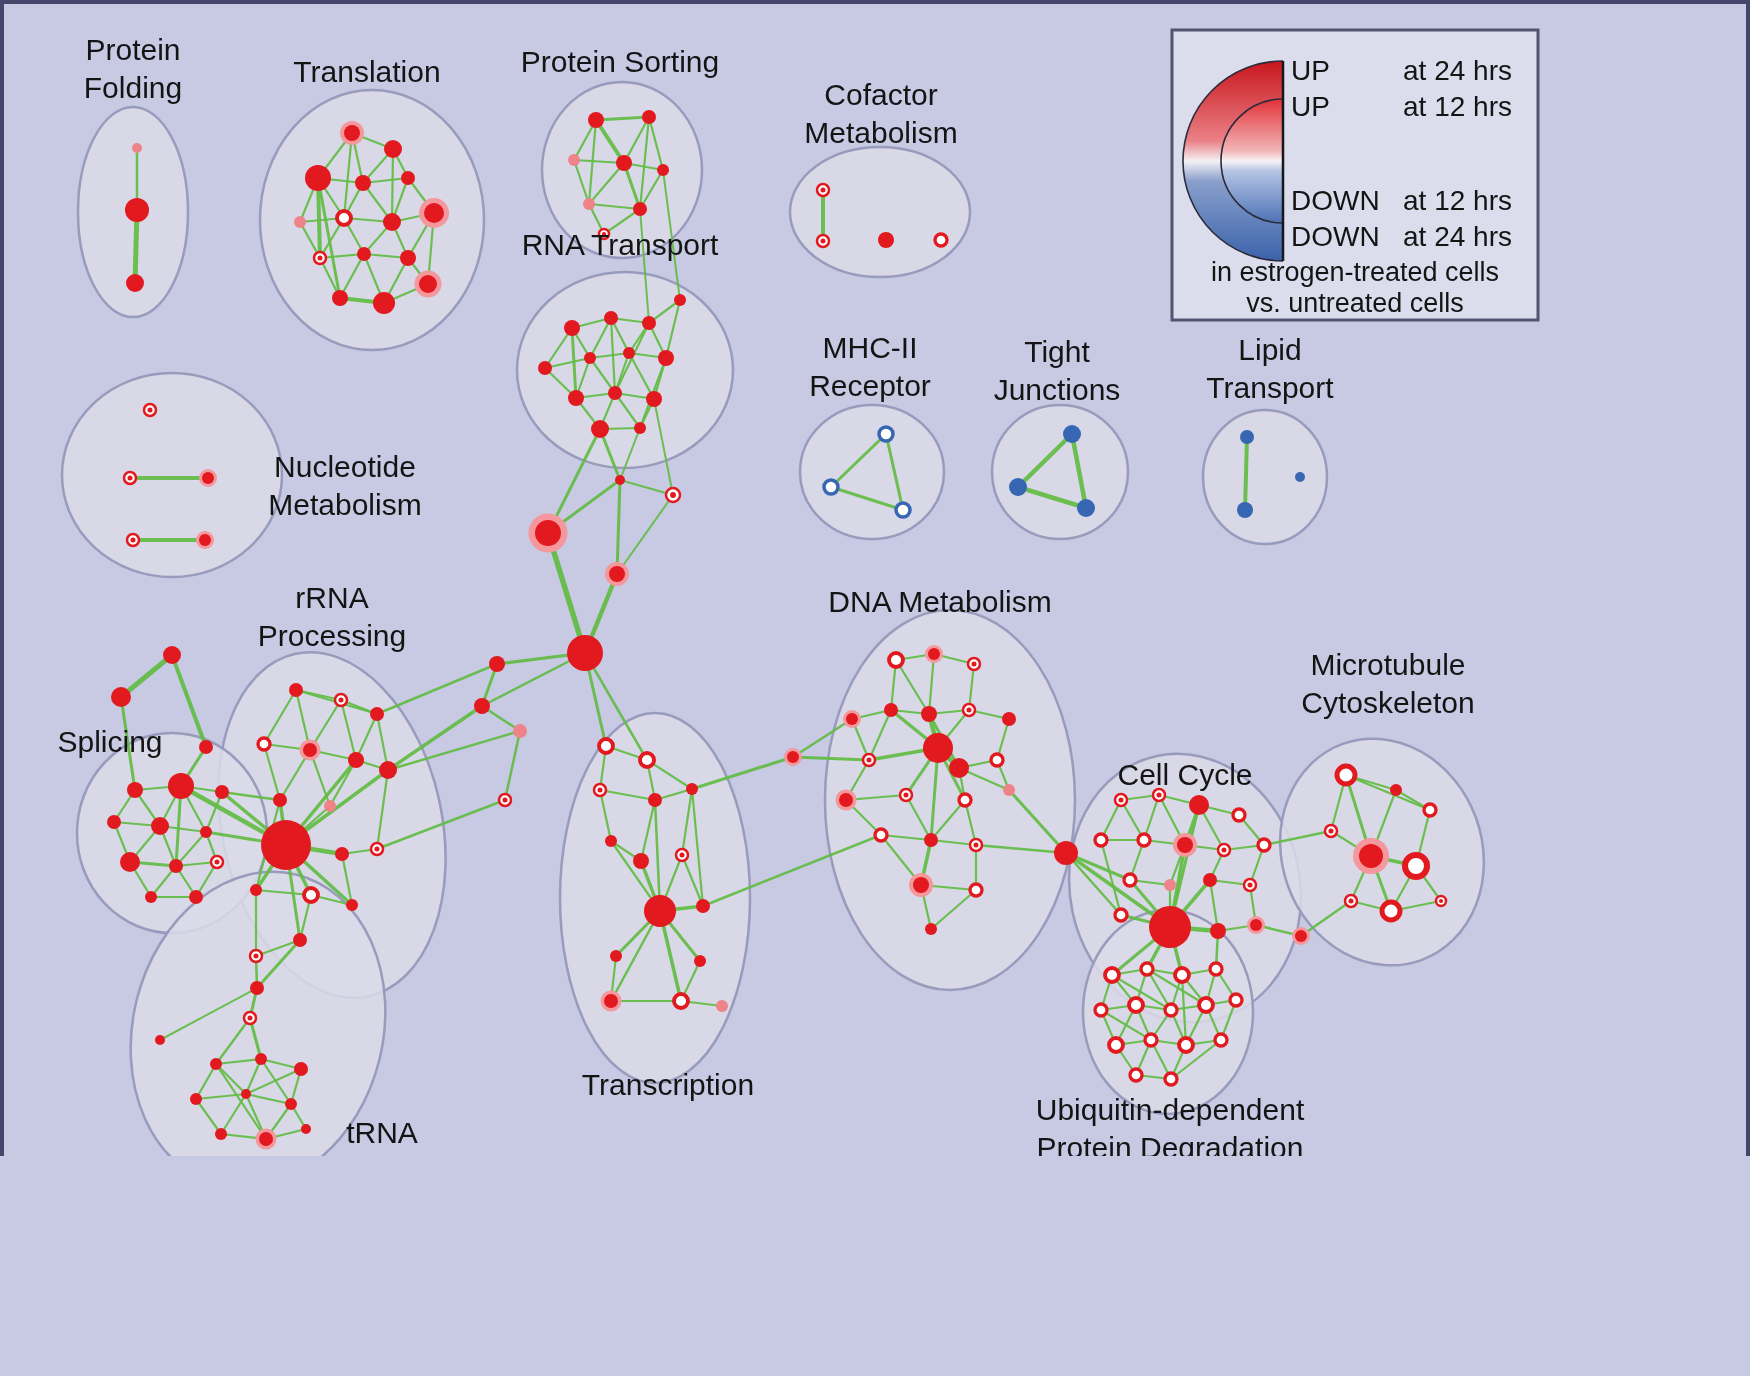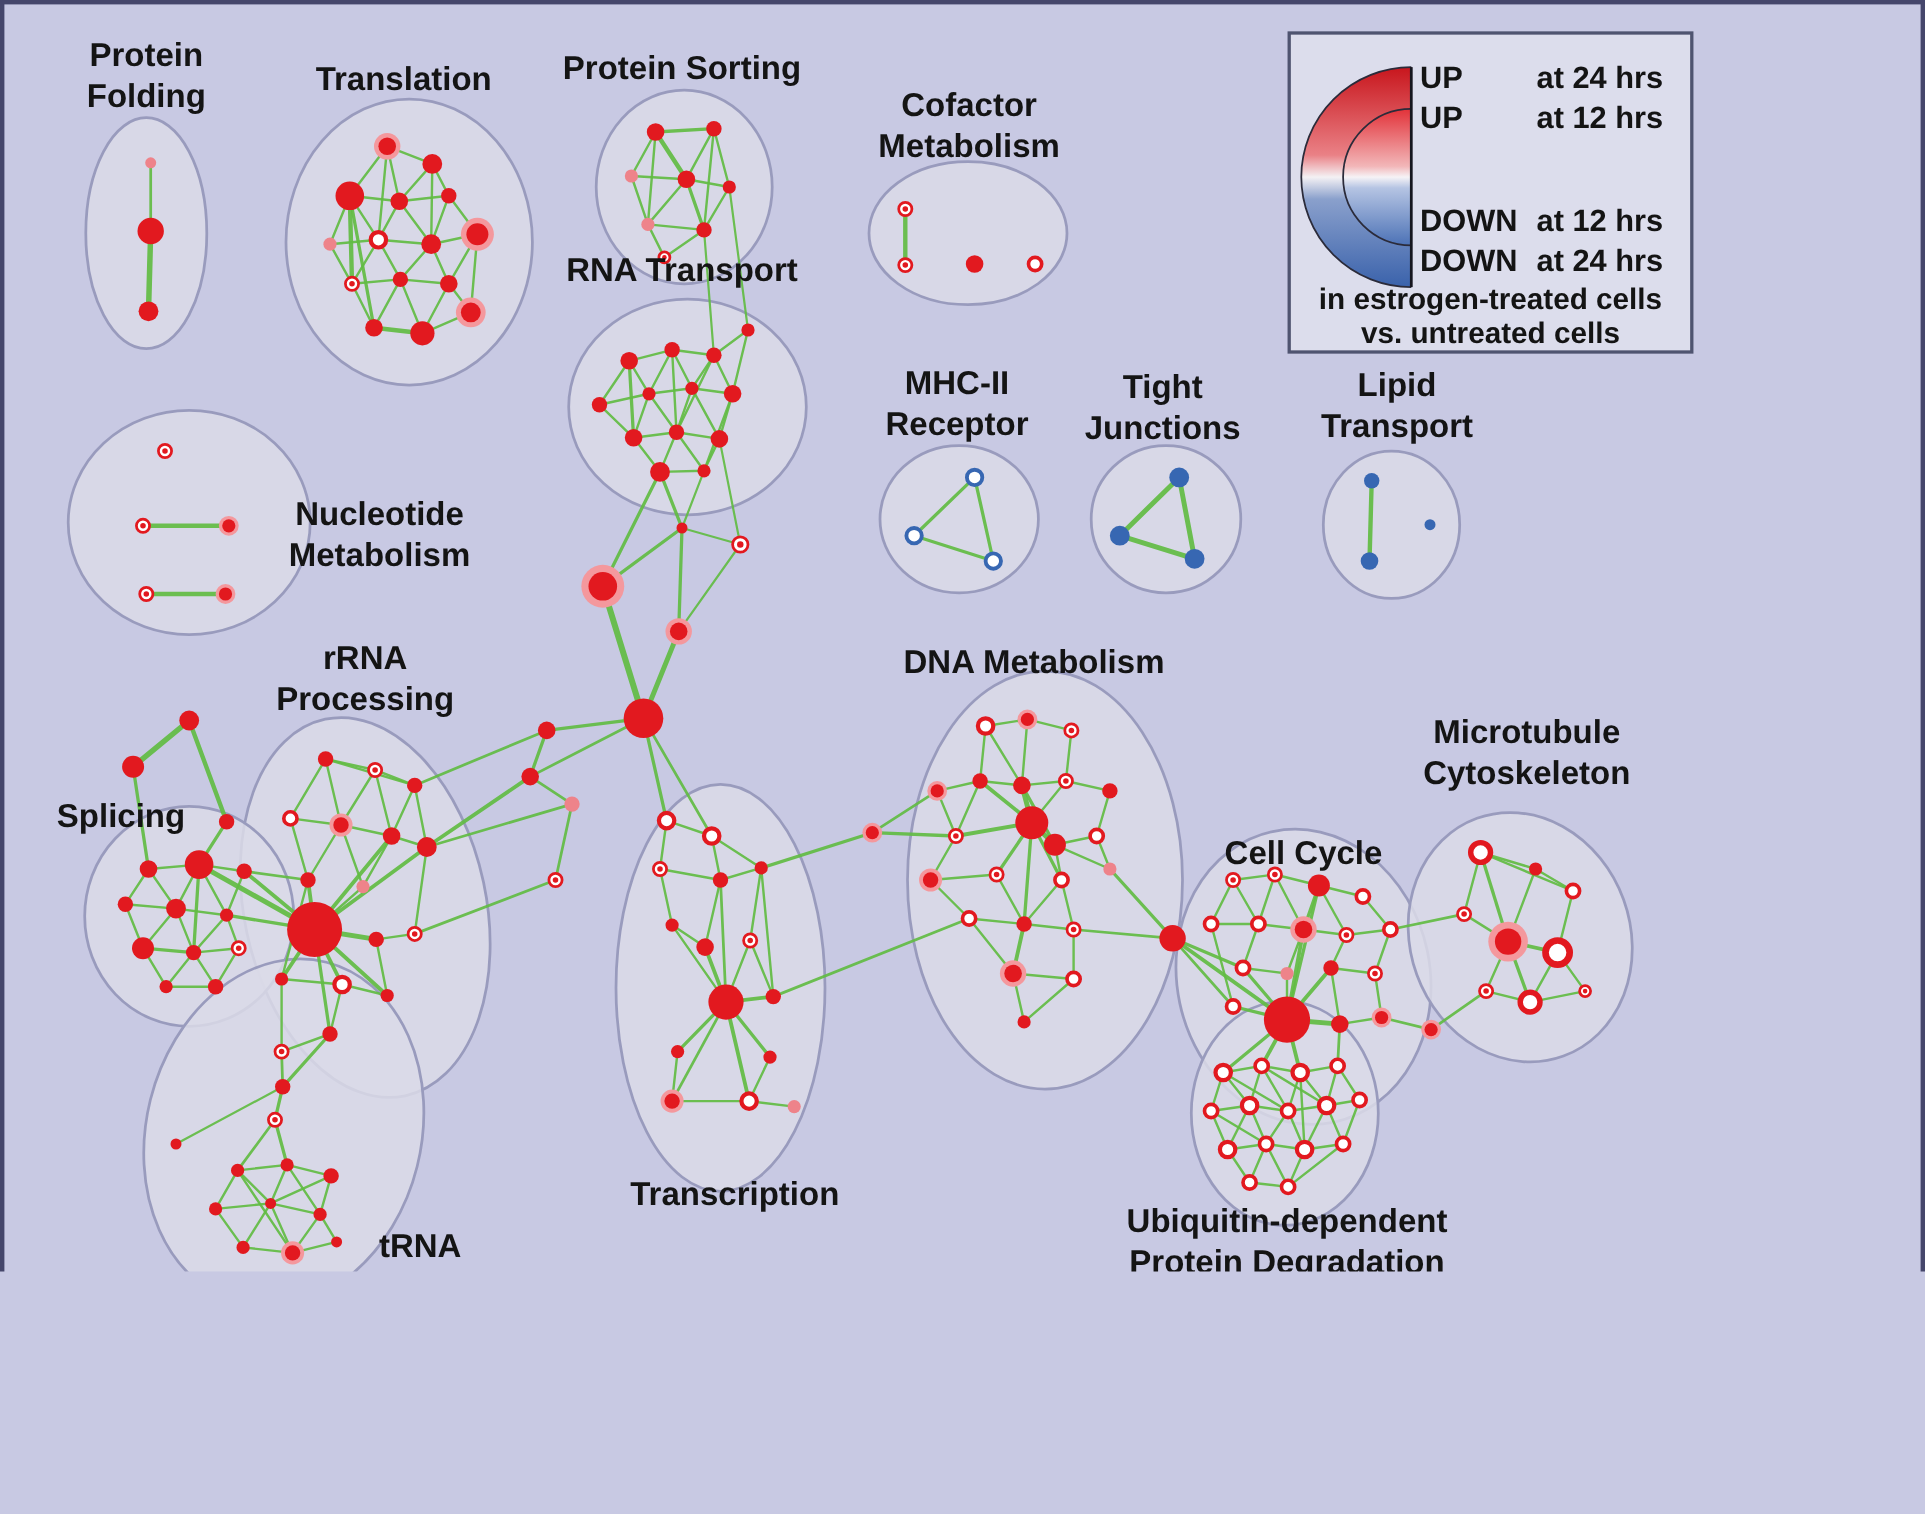--- a/index.html
+++ b/index.html
@@ -1,16 +1,16 @@
 <!DOCTYPE html>
 <html><head>
 <meta charset="utf-8">
 <style>
   html,body{margin:0;padding:0;background:#c8c9e3;}
-  .figure-wrap{width:1750px;height:1156px;position:relative;overflow:hidden;font-weight:bold;}
+  .figure-wrap{width:1750px;height:1156px;position:relative;overflow:hidden;}
   svg{display:block;}
   text{font-family:"Liberation Sans", sans-serif;}
 </style>
 </head>
 <body>
 
 <div class="figure-wrap">
   <svg id="figure-svg" width="1750" height="1376" viewBox="0 0 1750 1376">
       <rect x="0" y="0" width="1750" height="1376" fill="#c8c9e3"></rect>
       <defs>

